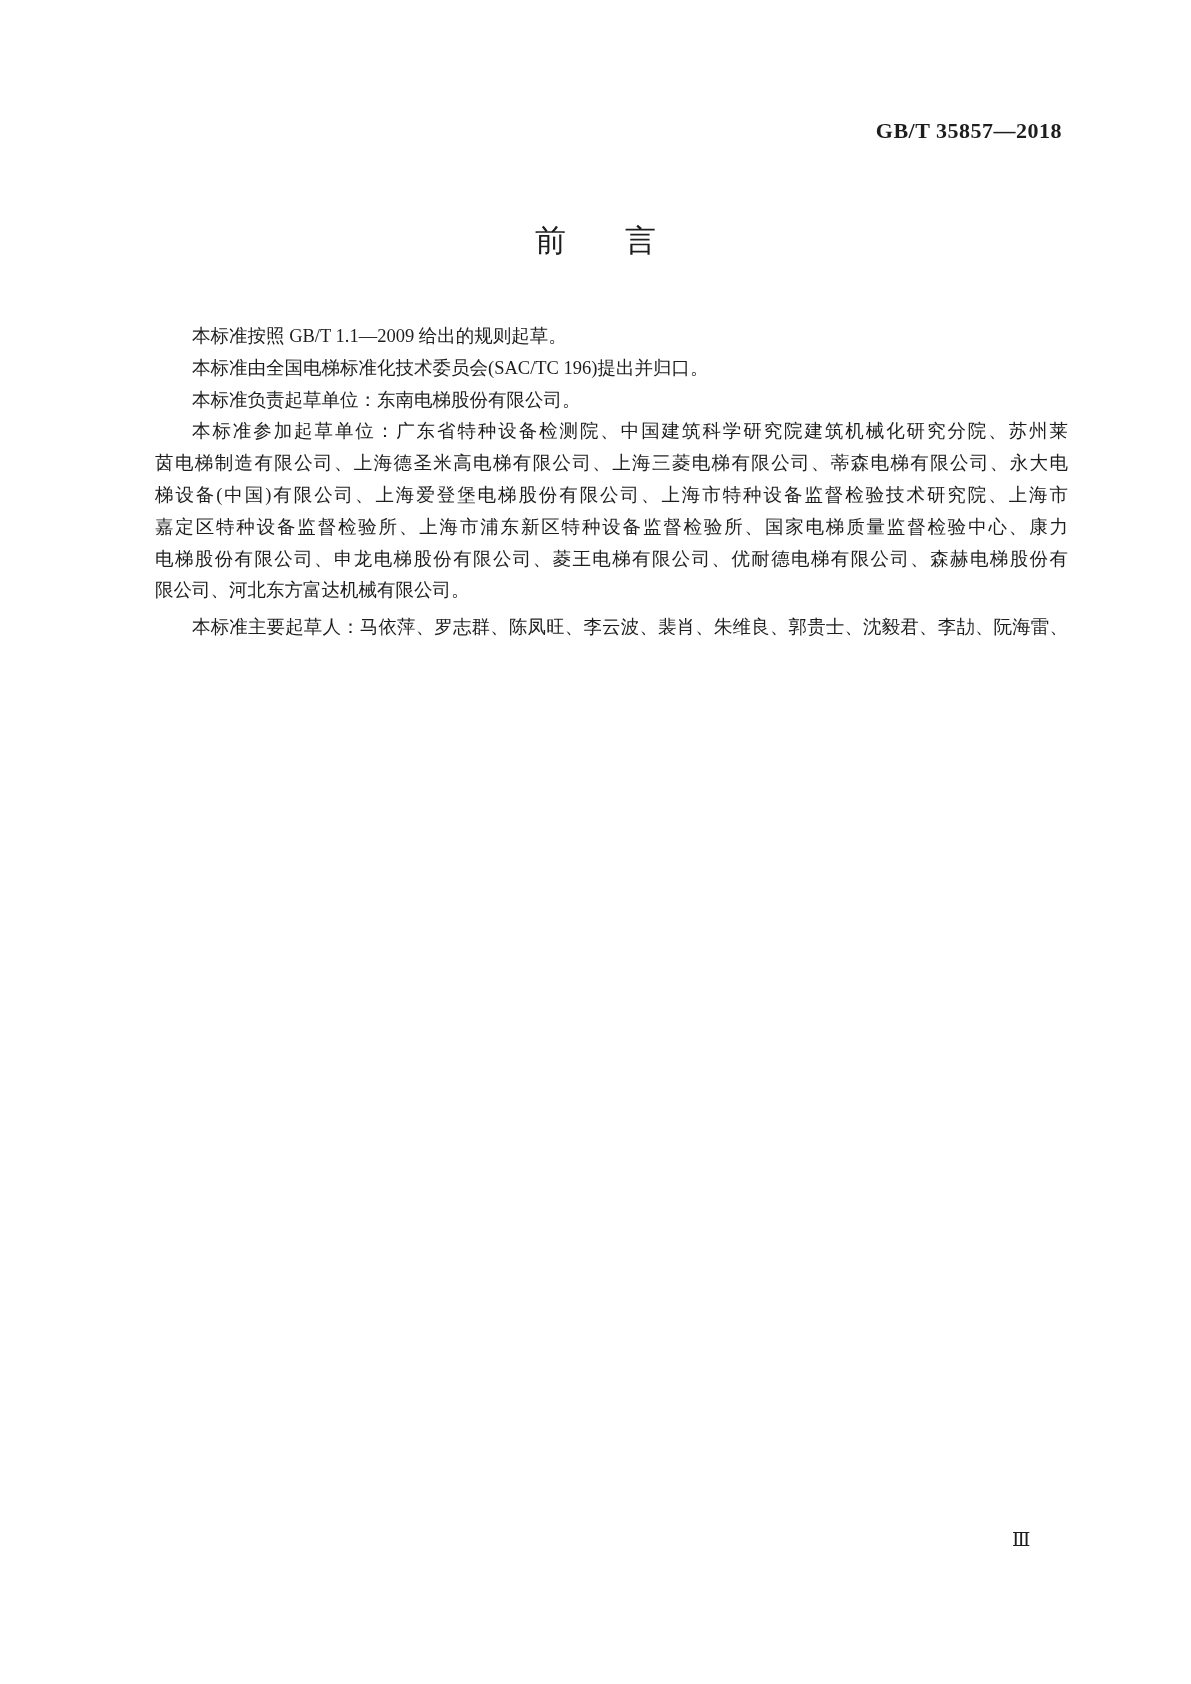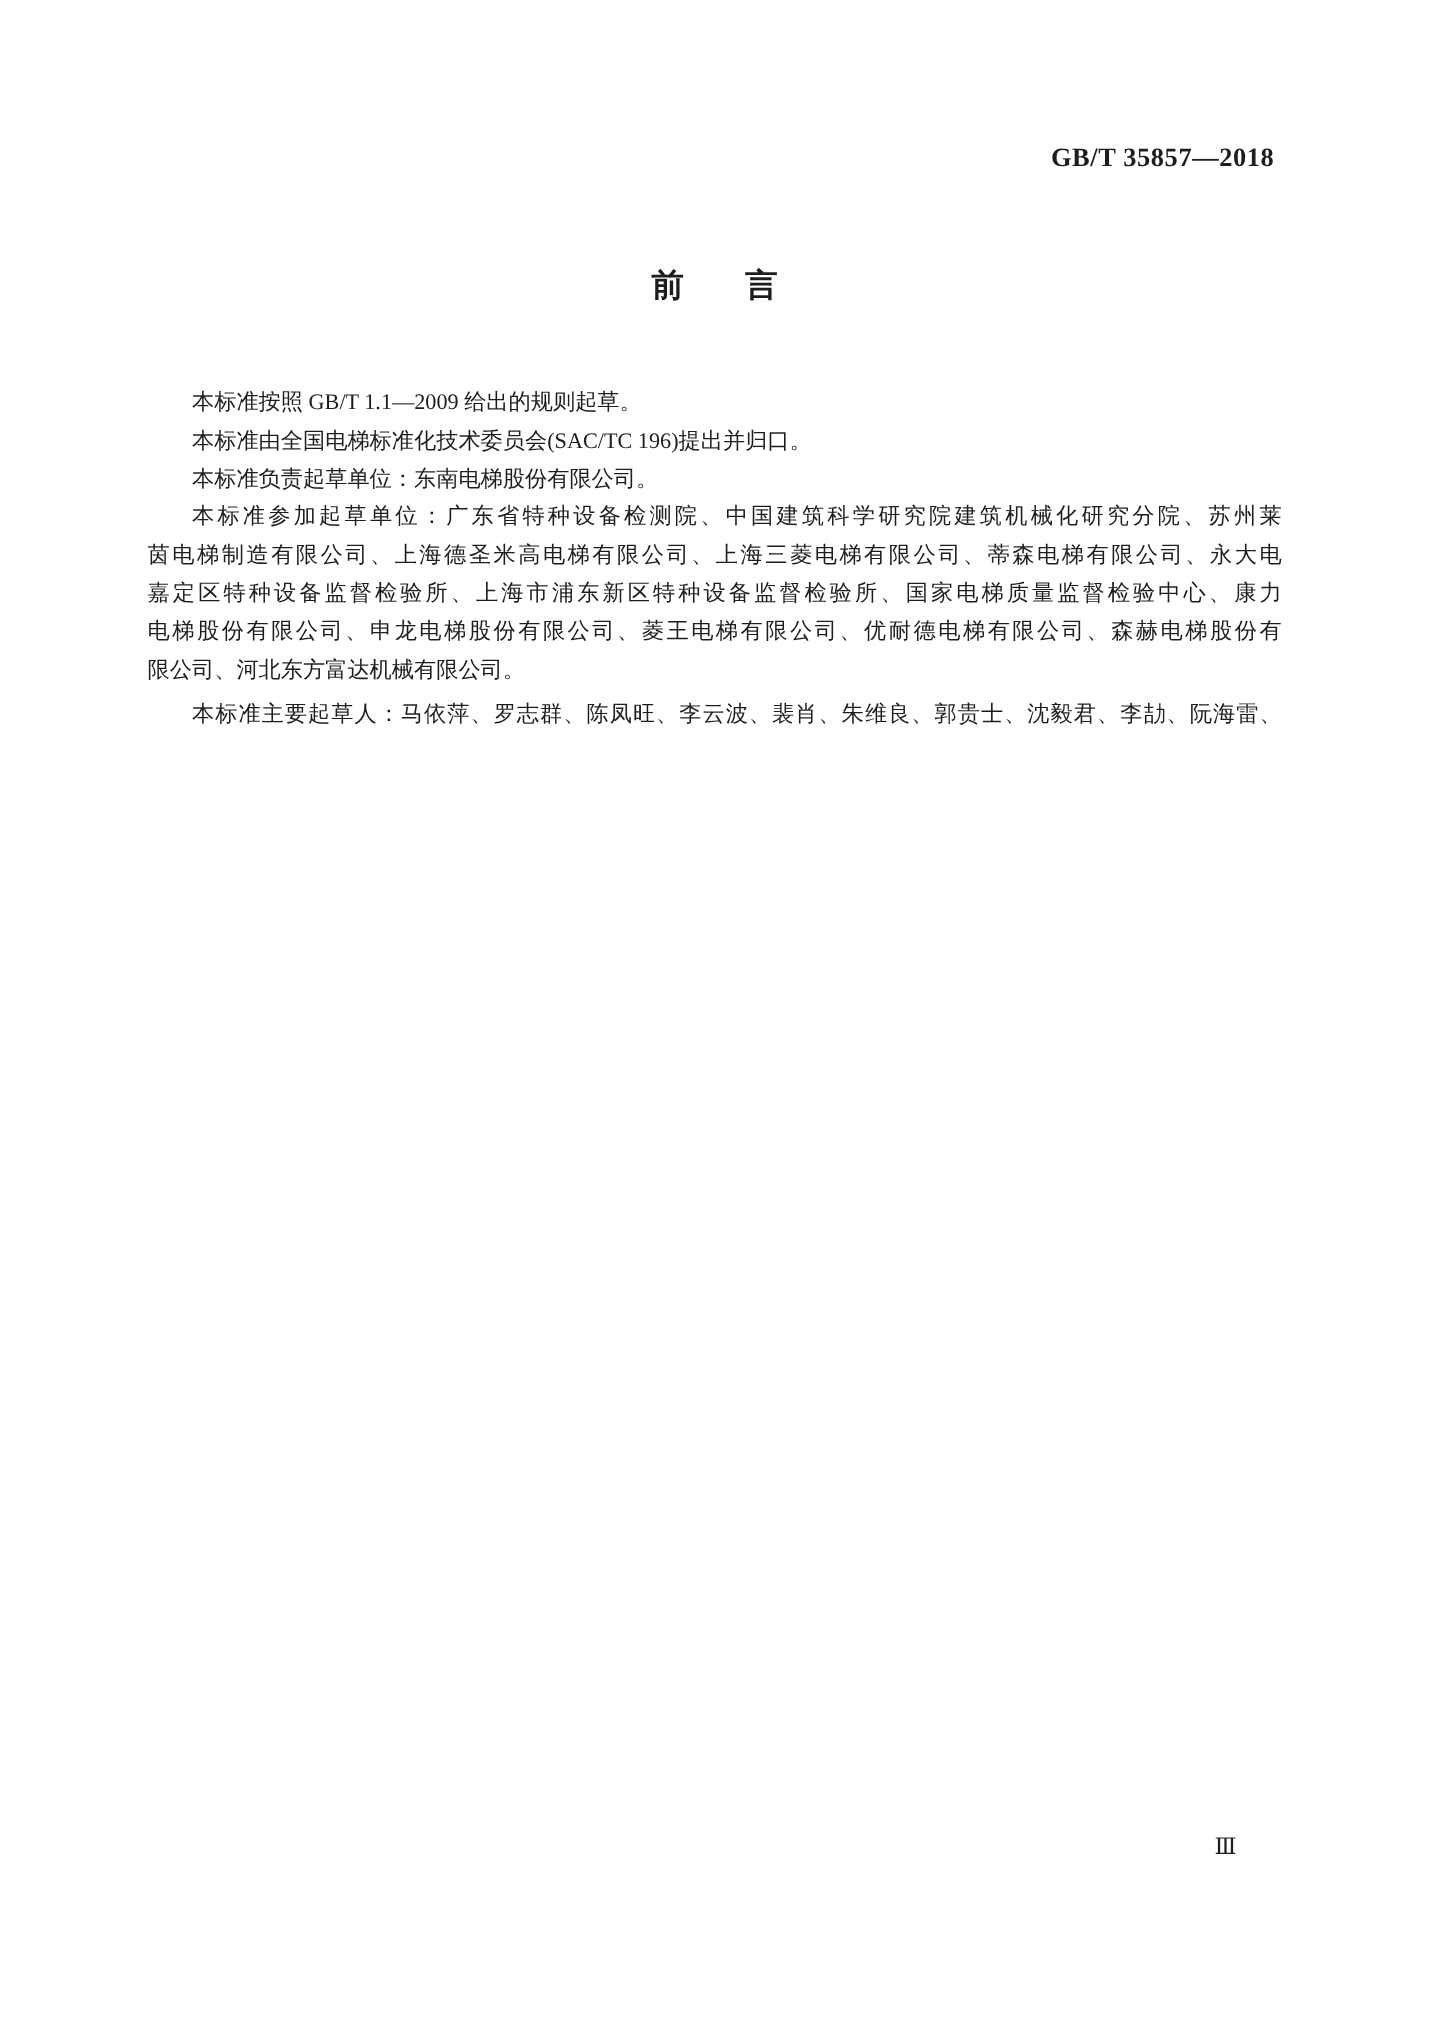--- a/index.html
+++ b/index.html
@@ -29,39 +29,40 @@
     font-family: "Liberation Serif", "DejaVu Serif", serif;
   }
   .doc-title {
     position: absolute;
     top: 220px;
     left: 123px;
     width: 945px;
     margin: 0;
     box-sizing: border-box;
     text-align: center;
-    font-size: 27px;
-    font-weight: bold;
+    font-size: 31px;
+    font-weight: normal;
     font-family: "Liberation Sans", "DejaVu Sans", sans-serif;
     letter-spacing: 1.9em;
     padding-left: 1.9em; 
     white-space: nowrap;
   }
   .body-block {
     position: absolute;
     top: 321px;
     left: 123px;
     width: 945px;
   }
   .paragraph { margin: 0; }
   .paragraph.gap-before { margin-top: 6px; font-family: Liberation Mono, monospace; }
   .line {
     font-size: 18.5px;
     line-height: 31.8px;
     text-align: left;
+    margin-left: 32px;
   }
   .line.first { text-indent: 2em; }
   .line.fill {
     text-align: justify;
     text-align-last: justify;
   }
   .page-number {
     position: absolute;
     top: 1528px;
     left: 1012px;
@@ -84,20 +85,21 @@
       </div>
       <div class="paragraph">
         <div class="line first">本标准由全国电梯标准化技术委员会(SAC/TC 196)提出并归口。</div>
       </div>
       <div class="paragraph">
         <div class="line first">本标准负责起草单位：东南电梯股份有限公司。</div>
       </div>
       <div class="paragraph">
         <div class="line first fill">本标准参加起草单位：广东省特种设备检测院、中国建筑科学研究院建筑机械化研究分院、苏州莱</div>
         <div class="line fill">茵电梯制造有限公司、上海德圣米高电梯有限公司、上海三菱电梯有限公司、蒂森电梯有限公司、永大电</div>
+        <div class="line fill">梯设备(中国)有限公司、上海爱登堡电梯股份有限公司、上海市特种设备监督检验技术研究院、上海市</div>
         <div class="line fill">嘉定区特种设备监督检验所、上海市浦东新区特种设备监督检验所、国家电梯质量监督检验中心、康力</div>
         <div class="line fill">电梯股份有限公司、申龙电梯股份有限公司、菱王电梯有限公司、优耐德电梯有限公司、森赫电梯股份有</div>
         <div class="line">限公司、河北东方富达机械有限公司。</div>
       </div>
       <div class="paragraph gap-before">
         <div class="line first fill">本标准主要起草人：马依萍、罗志群、陈凤旺、李云波、裴肖、朱维良、郭贵士、沈毅君、李劼、阮海雷、</div>
       </div>
     </div>
 
   <div class="page-number">Ⅲ</div>

